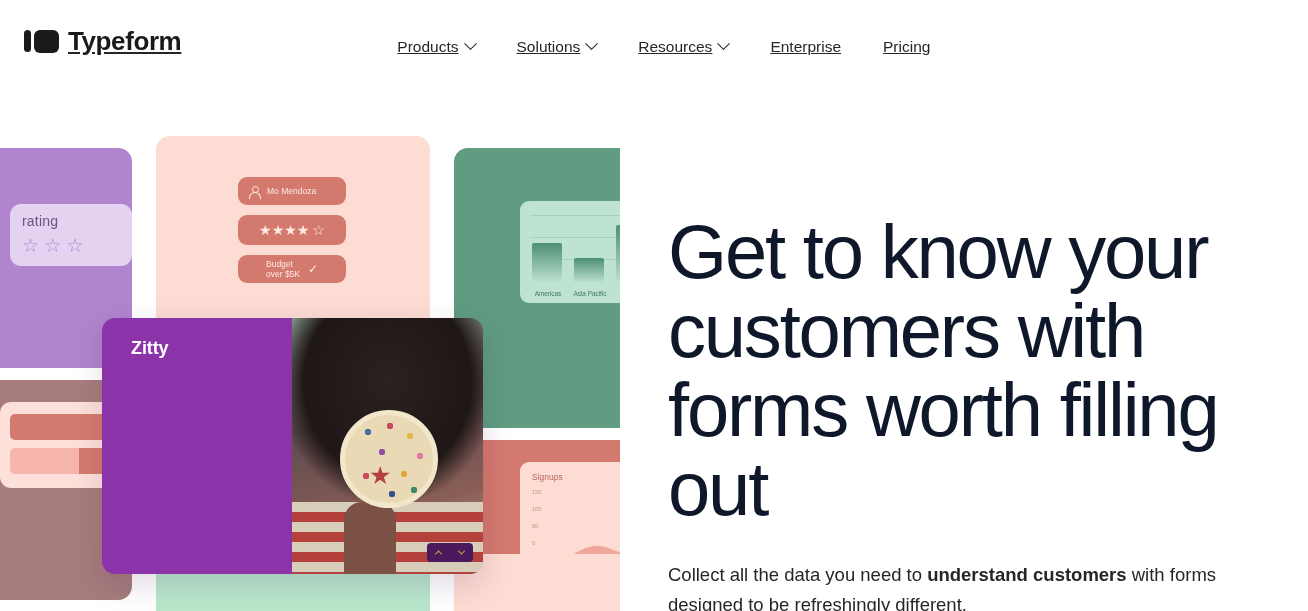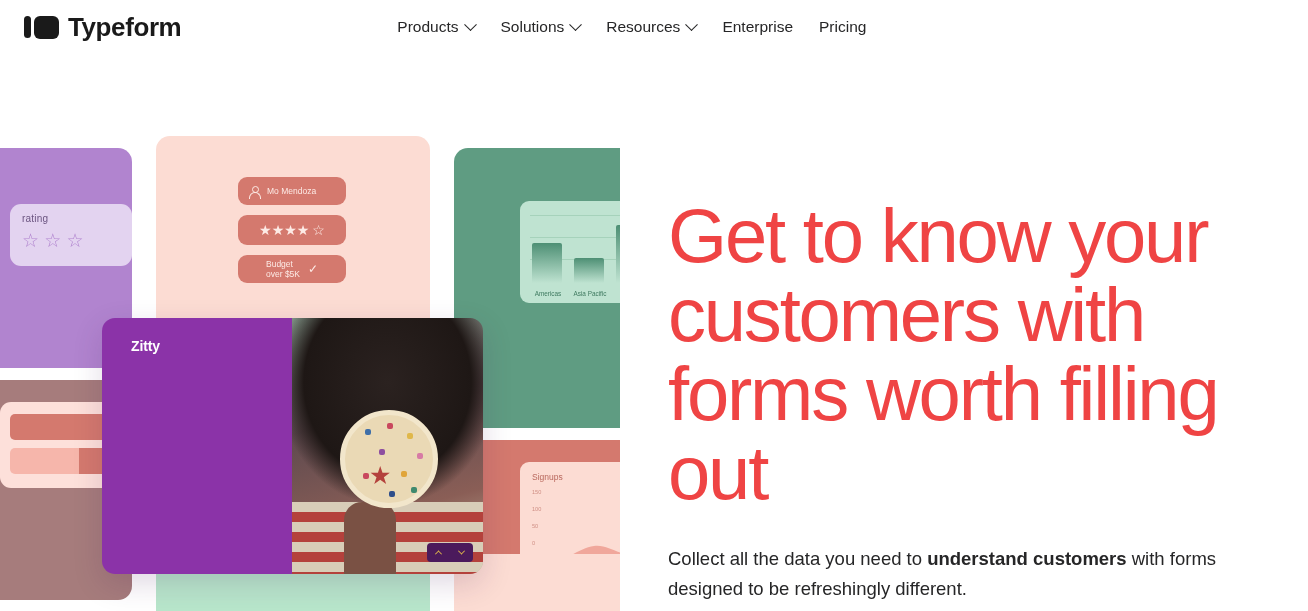--- a/index.html
+++ b/index.html
@@ -13,23 +13,24 @@
     color: #262627;
   }
 
   
   .header {
     position: absolute;
     top: 0; left: 0;
     width: 1308px;
     height: 54px;
     display: flex;
-    align-items: center;
+    align-items: flex-end;
     background: #ffffff;
     z-index: 50;
+    text-decoration: underline;
   }
 
   .brand {
     display: flex;
     align-items: center;
     gap: 9px;
     margin-left: 24px;
   }
   .logo-mark {
     display: flex;
@@ -50,21 +51,21 @@
     font-size: 26px;
     font-weight: 700;
     letter-spacing: -0.4px;
     color: #1a1a1a;
     line-height: 1;
   }
 
   .main-nav {
     display: flex;
     align-items: center;
-    gap: 26px;
+    gap: 42px;
     margin-left: 216px;
   }
   .nav-item {
     display: flex;
     align-items: center;
     gap: 7px;
     font-size: 15.5px;
     color: #262627;
     cursor: pointer;
     line-height: 1;
@@ -109,21 +110,22 @@
     position: absolute;
     left: 668px;
     top: 196px;
     width: 600px;
   }
   .headline {
     font-size: 76px;
     font-weight: 300;
     line-height: 79px;
     letter-spacing: -2.2px;
-    color: #ef4444;
+    color: #0f172a;
+    margin-top: 16px;
   }
   .subhead {
     margin-top: 32px;
     font-size: 18.5px;
     line-height: 30px;
     color: #262627;
     width: 590px;
   }
   .subhead b { font-weight: 700; }
 
@@ -144,21 +146,21 @@
   
   .card-purple-tl { left: -60px; top: 94px; width: 192px; height: 220px; background: #b184cf; }
   .rating-chip {
     position: absolute;
     left: 70px; top: 56px;
     width: 122px; height: 62px;
     background: #e3d3f0;
     border-radius: 11px;
     padding: 9px 0 0 12px;
   }
-  .rating-chip .lbl { font-size: 10px; color: #6b5480; letter-spacing: .2px; }
+  .rating-chip .lbl { font-size: 14px; color: #6b5480; letter-spacing: .2px; }
   .rating-stars { margin-top: 7px; display: flex; gap: 5px; color: #b184cf; font-size: 19px; line-height: 1; }
 
   
   .card-peach { left: 156px; top: 82px; width: 274px; height: 280px; background: #fcdcd3; }
   .pill {
     position: absolute;
     left: 82px;
     width: 108px;
     background: #d4796e;
     border-radius: 9px;
@@ -246,21 +248,21 @@
     display: flex;
     box-shadow: 0 10px 30px rgba(60,20,80,0.16);
     z-index: 20;
   }
   .form-left {
     width: 190px;
     background: #8b33a8;
     padding: 20px 0 0 29px;
     position: relative;
   }
-  .form-brand { font-size: 14px; font-weight: 700; color: #ffffff; letter-spacing: -0.1px; }
+  .form-brand { font-size: 18px; font-weight: 700; color: #ffffff; letter-spacing: -0.1px; }
   .form-question {
     margin-top: 28px;
     font-size: 18px;
     line-height: 22px;
     color: #f3e6f8;
     font-weight: 400;
     letter-spacing: -0.2px;
   }
   .opt-list { margin-top: 20px; display: flex; flex-direction: column; gap: 6px; }
   .opt {

